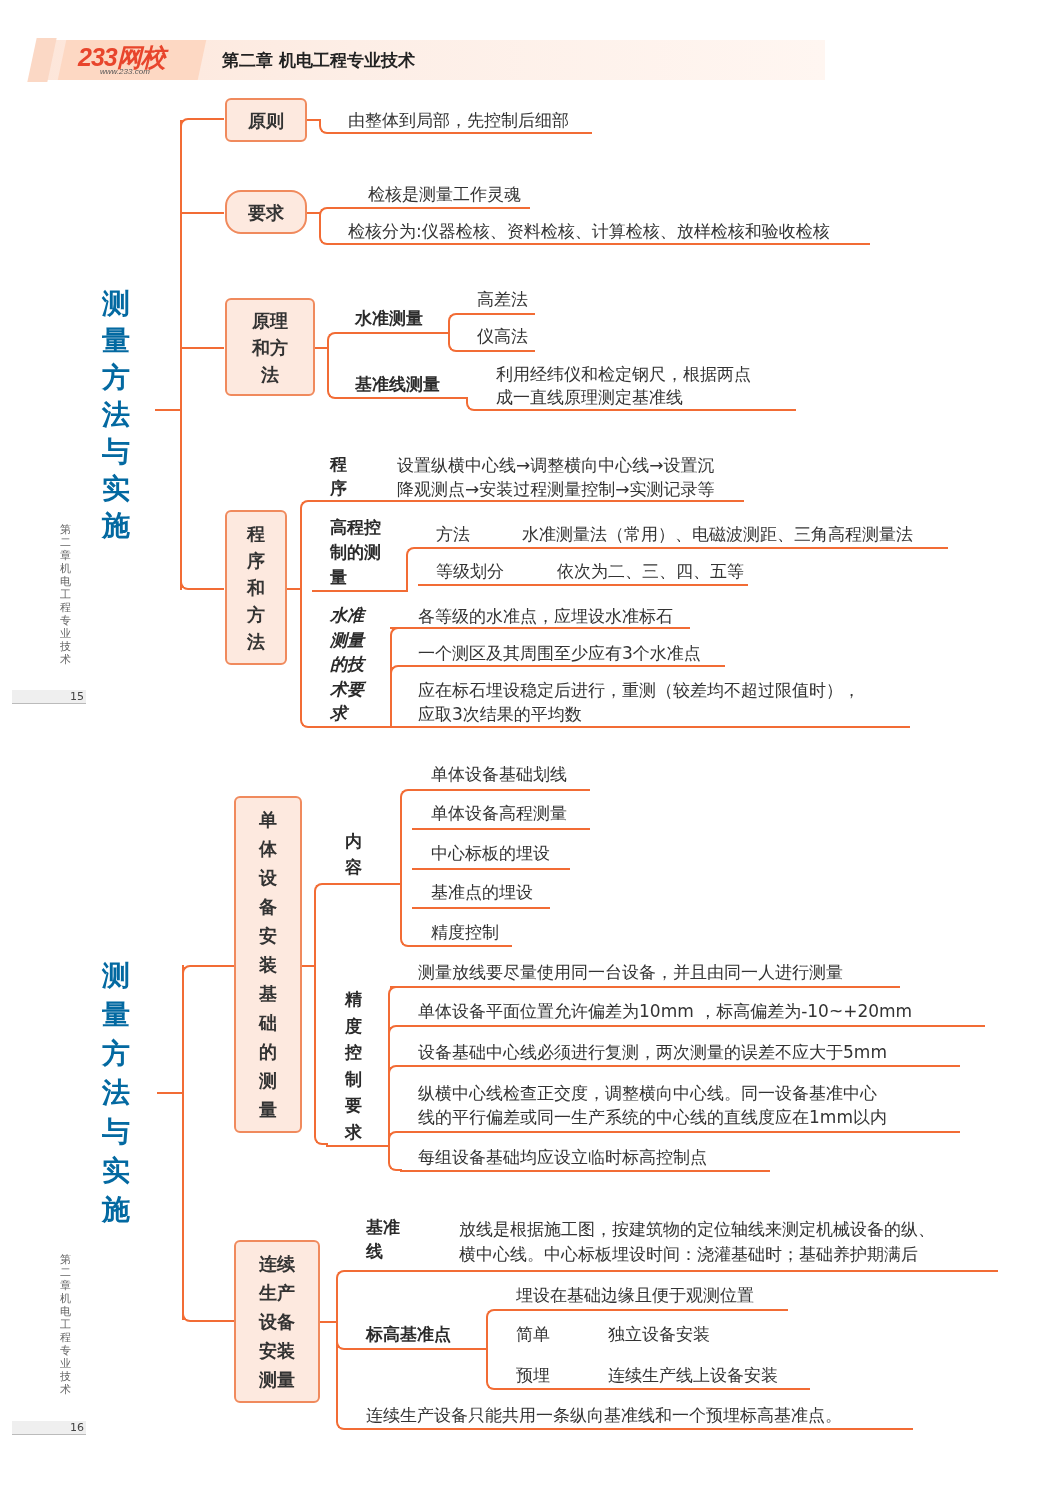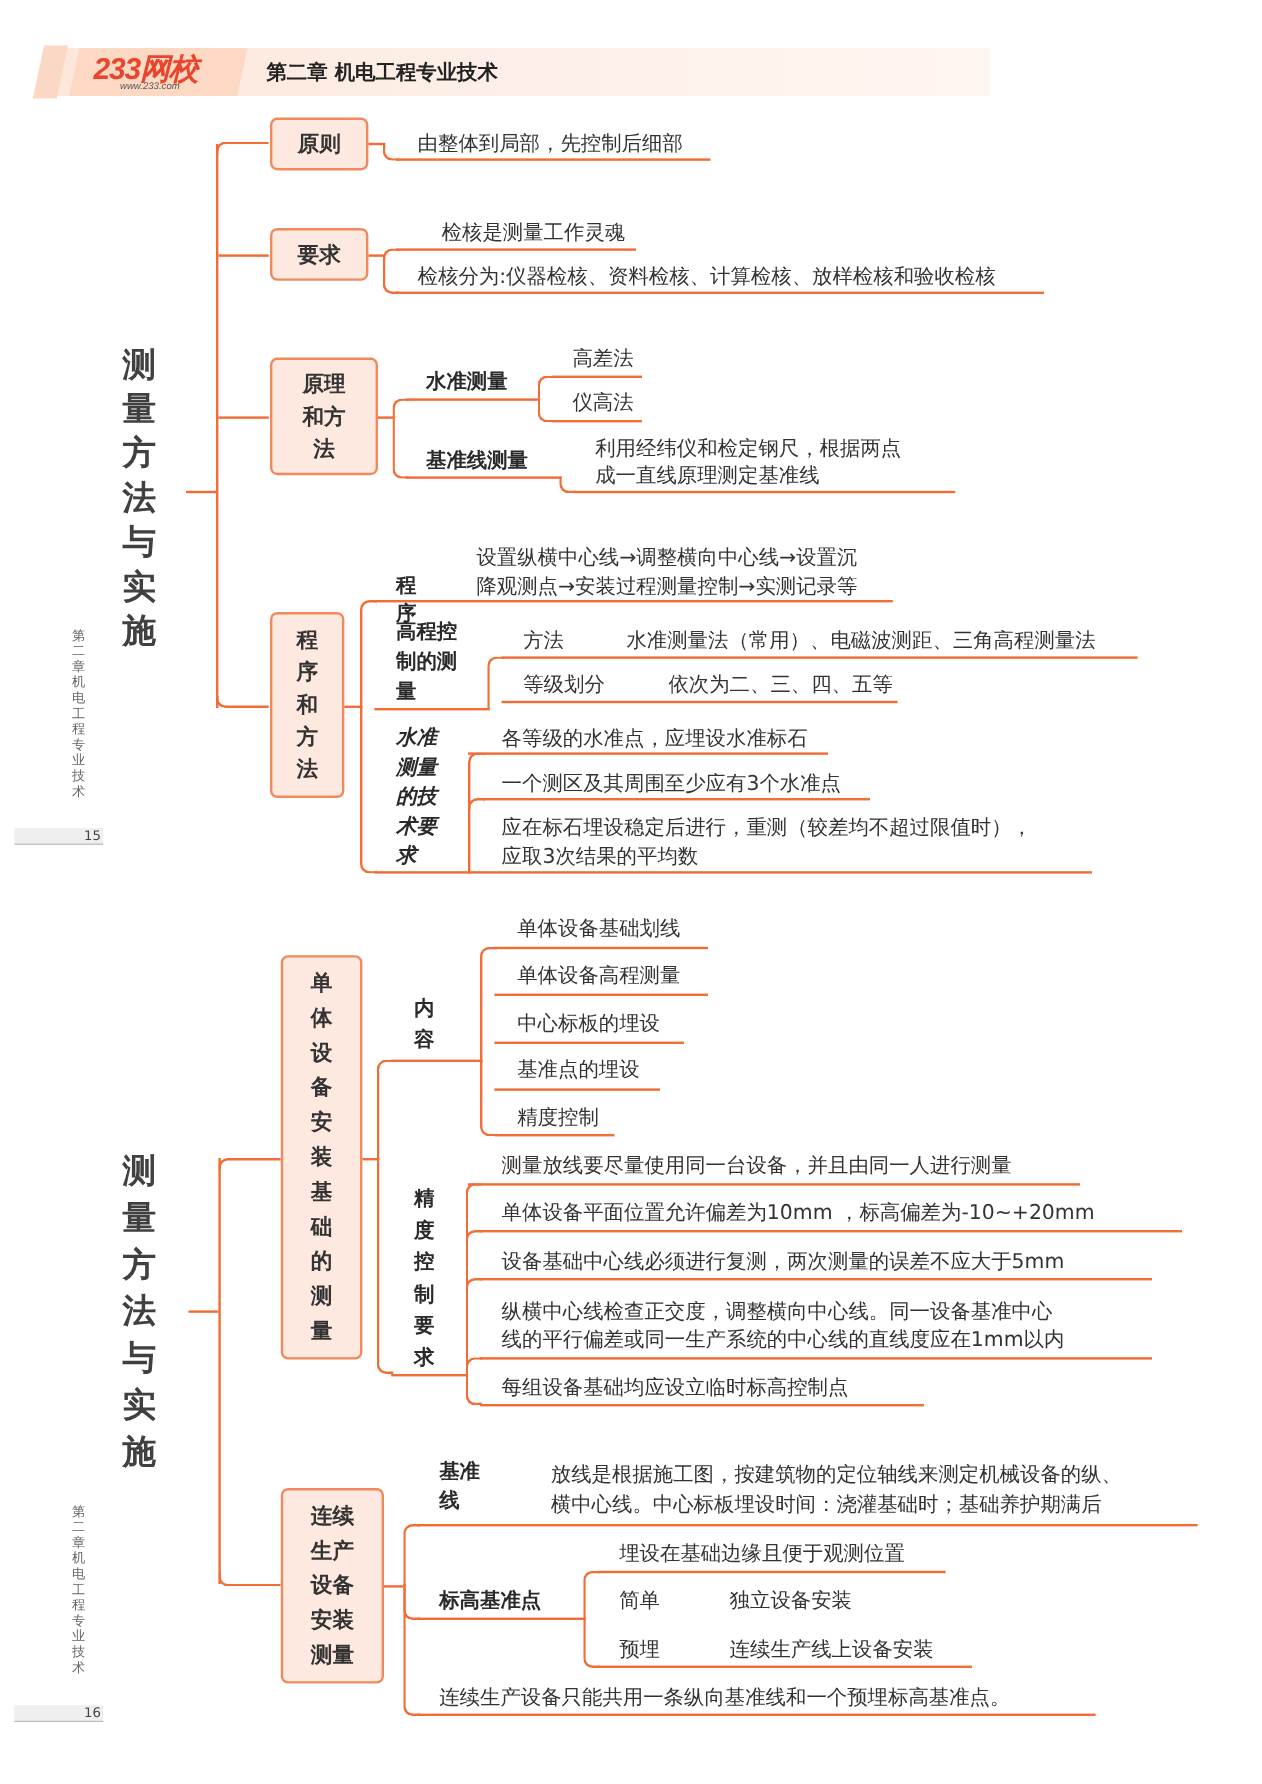--- a/index.html
+++ b/index.html
@@ -19,21 +19,21 @@
   .h { height: 2px; }
   .v { width: 2px; }
   .bend { position: absolute; border: 2px solid #f26c35; border-right: none; border-bottom: none; border-top-left-radius: 8px; }
   .bendb { position: absolute; border: 2px solid #f26c35; border-right: none; border-top: none; border-bottom-left-radius: 8px; }
   
   .t { position: absolute; font-size: 17px; color: #333; white-space: nowrap; line-height: 24px; }
   .b { font-weight: bold; color: #2a2a2a; }
   .box { position: absolute; background: #fde9df; border: 2px solid #f08a5d; border-radius: 6px;
     display: flex; align-items: center; justify-content: center; text-align: center;
     font-weight: bold; font-size: 18px; color: #333; line-height: 27px; }
-  .vtitle { position: absolute; color: #404040; font-weight: bold; font-size: 28px; width: 40px; text-align: center; line-height: 37px; }
+  .vtitle { position: absolute; color: #0369a1; font-weight: bold; font-size: 28px; width: 40px; text-align: center; line-height: 37px; }
   .side { position: absolute; font-size: 11px; color: #666; width: 14px; line-height: 13px; }
   .pg { position: absolute; left: 12px; width: 74px; height: 14px; background: #efefef; border-bottom: 1px solid #bbb; font-size: 11px; color: #444; text-align: right; line-height: 14px; padding-right: 2px; }
   .vw { white-space: normal; }
 </style>
 </head>
 <body>
 
 <div class="abs header-band"></div>
 <div class="abs logo-cut"></div>
 <div class="abs logo"></div>
@@ -54,21 +54,21 @@
 <div class="ln h" style="left:182px; top:212px; width:42px;"></div>
 <div class="ln h" style="left:182px; top:347px; width:42px;"></div>
 <div class="bendb" style="left:180px; top:580px; width:44px; height:10px;"></div>
 
 <div class="box" style="left:225px; top:98px; width:82px; height:44px;">原则</div>
 <div class="ln h" style="left:307px; top:119px; width:14px;"></div>
 <div class="bendb" style="left:319px; top:119px; width:14px; height:15px;"></div>
 <div class="ln h" style="left:330px; top:132px; width:262px;"></div>
 <div class="t" style="left:348px; top:108px;">由整体到局部，先控制后细部</div>
 
-<div class="box" style="left:225px; top:190px; width:82px; height:44px;">要求</div>
+<div class="box" style="left:225px; top:190px; width:82px; height:44px;border-radius:16px;">要求</div>
 <div class="ln h" style="left:307px; top:212px; width:14px;"></div>
 <div class="bend" style="left:319px; top:207px; width:14px; height:10px;"></div>
 <div class="bendb" style="left:319px; top:212px; width:14px; height:33px;"></div>
 <div class="ln h" style="left:330px; top:207px; width:200px;"></div>
 <div class="ln h" style="left:330px; top:243px; width:540px;"></div>
 <div class="t" style="left:368px; top:182px;">检核是测量工作灵魂</div>
 <div class="t" style="left:348px; top:219px;">检核分为:仪器检核、资料检核、计算检核、放样检核和验收检核</div>
 
 <div class="box vw" style="left:225px; top:298px; width:90px; height:98px; padding:0 18px;">原理和方法</div>
 <div class="ln h" style="left:315px; top:347px; width:14px;"></div>
@@ -87,21 +87,21 @@
 <div class="bendb" style="left:466px; top:397px; width:14px; height:14px;"></div>
 <div class="ln h" style="left:478px; top:409px; width:318px;"></div>
 <div class="t" style="left:496px; top:362px;">利用经纬仪和检定钢尺，根据两点</div>
 <div class="t" style="left:496px; top:385px;">成一直线原理测定基准线</div>
 
 <div class="box vw" style="left:225px; top:510px; width:62px; height:155px; padding:0 20px;">程序和方法</div>
 <div class="ln h" style="left:287px; top:588px; width:14px;"></div>
 <div class="bend" style="left:300px; top:500px; width:14px; height:90px;"></div>
 <div class="bendb" style="left:300px; top:588px; width:14px; height:140px;"></div>
 <div class="ln h" style="left:312px; top:500px; width:432px;"></div>
-<div class="t b vw" style="left:330px; top:452px; width:20px;margin-top:24px;">程序</div>
+<div class="t b vw" style="left:330px; top:452px; width:20px;">程序</div>
 <div class="t" style="left:397px; top:453px;">设置纵横中心线→调整横向中心线→设置沉</div>
 <div class="t" style="left:397px; top:477px;">降观测点→安装过程测量控制→实测记录等</div>
 
 <div class="ln h" style="left:312px; top:590px; width:96px;"></div>
 <div class="t b vw" style="left:330px; top:515px; width:56px; line-height:25px;">高程控制的测量</div>
 <div class="bend" style="left:406px; top:547px; width:14px; height:45px;"></div>
 <div class="ln h" style="left:418px; top:547px; width:530px;"></div>
 <div class="ln h" style="left:418px; top:584px; width:330px;"></div>
 <div class="t" style="left:436px; top:522px;">方法</div>
 <div class="t" style="left:522px; top:522px;">水准测量法（常用）、电磁波测距、三角高程测量法</div>

